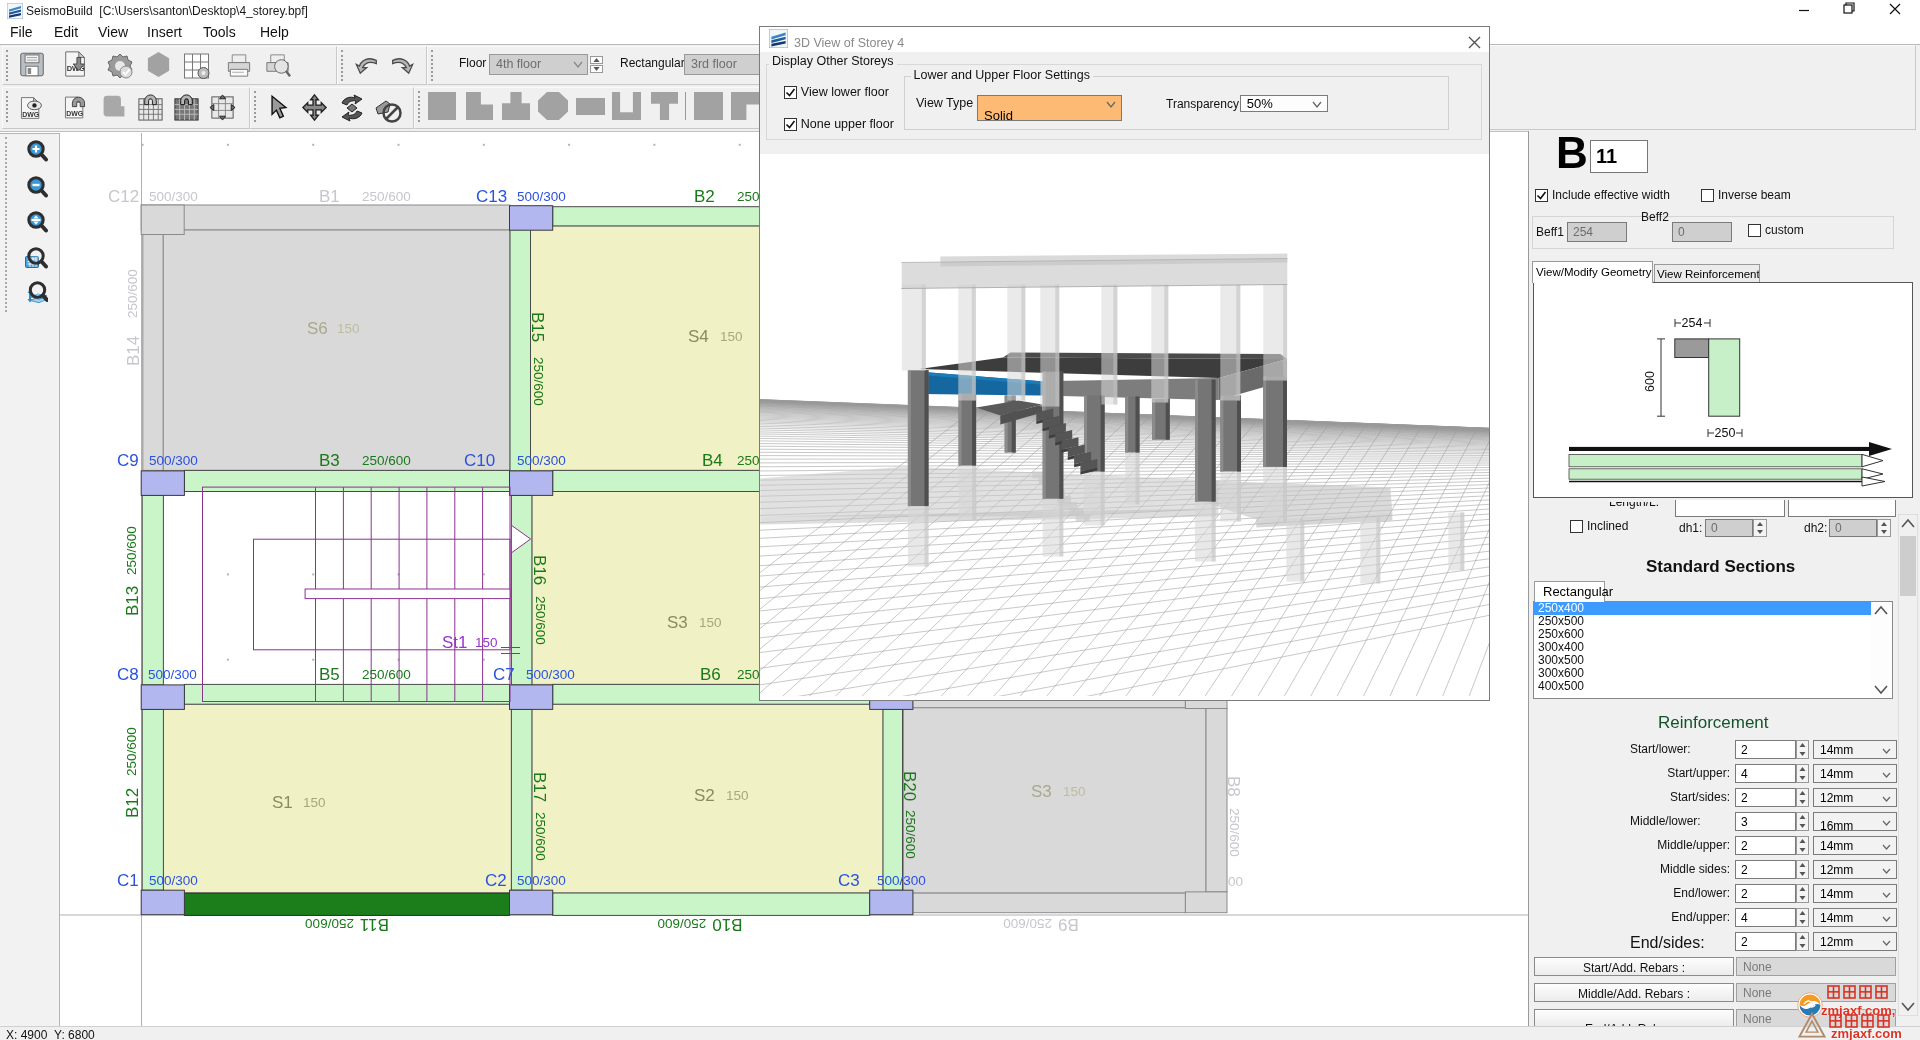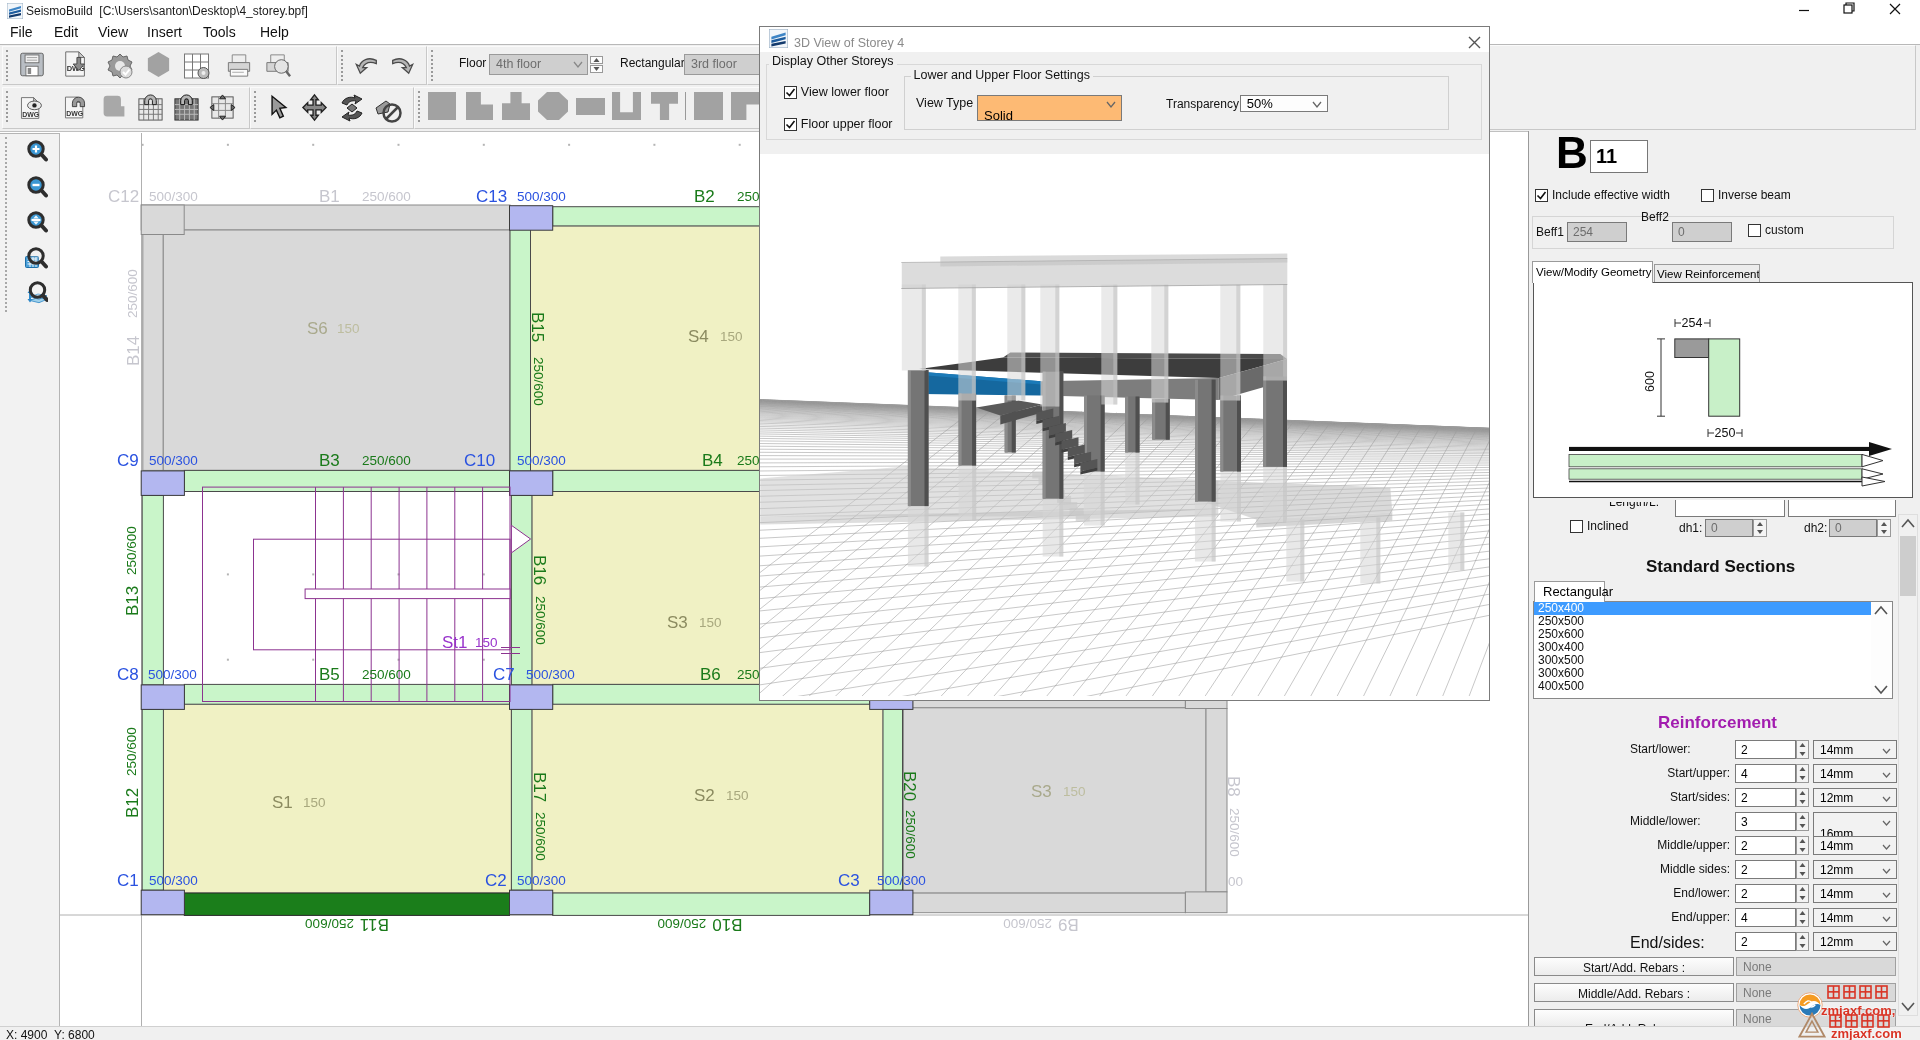--- a/index.html
+++ b/index.html
@@ -450,21 +450,21 @@
     <div style="height:13px;font-size:12px;line-height:13px;padding-left:4px;color:#111;">400x500</div>
   </div>
 <div class="abs" style="left:1871px;top:602px;width:21px;height:96px;background:#fdfdfd;z-index:3">
     <svg width="20" height="18">
       <path d="M4 12l6-7 6 7" fill="none" stroke="#555" stroke-width="1.6"></path>
     </svg>
     <svg class="abs" style="bottom:0;left:0" width="20" height="18">
       <path d="M4 6l6 7 6-7" fill="none" stroke="#555" stroke-width="1.6"></path>
     </svg>
   </div>
-<div class="abs" style="left:1658px;top:713px;font-size:17px;font-weight:bold;color:#a21caf">Reinforcement</div>
+<div class="abs" style="left:1658px;top:713px;font-size:17px;font-weight:normal;color:#14532d">Reinforcement</div>
 <div class="abs" style="left:1630px;top:742px;width:100px;text-align:left;font-size:12px;color:#111">Start/lower:</div>
 <div class="abs" style="left:1735px;top:740px;width:61px;height:19px;background:#fff;border:1px solid #7a7a7a;font-size:12px;padding:2px 5px">2</div>
 <div class="abs" style="left:1796px;top:740px;width:13px;height:19px;background:#f4f4f4;border:1px solid #999">
     <svg width="11" height="17">
       <path d="M5.5 2l3 4h-6z" fill="#555"></path>
       <path d="M5.5 15l3-4h-6z" fill="#555"></path>
     </svg>
   </div>
 <div class="abs" style="left:1813px;top:740px;width:84px;height:19px;background:#f2f2f2;border:1px solid #7a7a7a;font-size:12px;padding:2px 6px">14mm<svg class="abs" style="right:5px;top:7px" width="9" height="7">
       <path d="M1 1l3.5 4L8 1" fill="none" stroke="#666" stroke-width="1.2"></path>
@@ -492,21 +492,21 @@
       <path d="M1 1l3.5 4L8 1" fill="none" stroke="#666" stroke-width="1.2"></path>
     </svg></div>
 <div class="abs" style="left:1630px;top:814px;width:100px;text-align:left;font-size:12px;color:#111">Middle/lower:</div>
 <div class="abs" style="left:1735px;top:812px;width:61px;height:19px;background:#fff;border:1px solid #7a7a7a;font-size:12px;padding:2px 5px">3</div>
 <div class="abs" style="left:1796px;top:812px;width:13px;height:19px;background:#f4f4f4;border:1px solid #999">
     <svg width="11" height="17">
       <path d="M5.5 2l3 4h-6z" fill="#555"></path>
       <path d="M5.5 15l3-4h-6z" fill="#555"></path>
     </svg>
   </div>
-<div class="abs" style="left:1813px;top:812px;width:84px;height:19px;background:#f2f2f2;border:1px solid #7a7a7a;font-size:12px;padding:14px 6px">16mm<svg class="abs" style="right:5px;top:7px" width="9" height="7">
+<div class="abs" style="left:1813px;top:812px;width:84px;height:19px;background:#f2f2f2;border:1px solid #7a7a7a;font-size:12px;padding:6px 6px">16mm<svg class="abs" style="right:5px;top:7px" width="9" height="7">
       <path d="M1 1l3.5 4L8 1" fill="none" stroke="#666" stroke-width="1.2"></path>
     </svg></div>
 <div class="abs" style="left:1630px;top:838px;width:100px;text-align:right;font-size:12px;color:#111">Middle/upper:</div>
 <div class="abs" style="left:1735px;top:836px;width:61px;height:19px;background:#fff;border:1px solid #7a7a7a;font-size:12px;padding:2px 5px">2</div>
 <div class="abs" style="left:1796px;top:836px;width:13px;height:19px;background:#f4f4f4;border:1px solid #999">
     <svg width="11" height="17">
       <path d="M5.5 2l3 4h-6z" fill="#555"></path>
       <path d="M5.5 15l3-4h-6z" fill="#555"></path>
     </svg>
   </div>
@@ -583,21 +583,21 @@
     <svg width="11" height="11" viewBox="0 0 11 11">
       <path d="M1.5 5.5l3 3 5-6.5" fill="none" stroke="#111" stroke-width="1.6"></path>
     </svg>
   </div>
 <div class="abs" style="left:800.8px;top:84.9px;font-size:12.5px;color:#111;z-index:12">View lower floor</div>
 <div class="chk" style="left:783.8px;top:118px;z-index:12">
     <svg width="11" height="11" viewBox="0 0 11 11">
       <path d="M1.5 5.5l3 3 5-6.5" fill="none" stroke="#111" stroke-width="1.6"></path>
     </svg>
   </div>
-<div class="abs" style="left:800.8px;top:117px;font-size:12.5px;color:#111;z-index:12">Floor upper floor</div>
+<div class="abs" style="left:800.8px;top:117px;font-size:12.5px;color:#111;z-index:12">None upper floor</div>
 <div class="abs" style="left:916px;top:96px;font-size:12.5px;color:#111;z-index:12">View Type</div>
 <div class="abs" style="left:977px;top:94.8px;width:145px;height:17px;background:#fdba74;border:1px solid #7a7a7a;font-size:13px;padding:12px 6px;z-index:12">Solid<svg class="abs" style="right:5px;top:5px" width="10" height="8">
       <path d="M1 1l4 5 4-5" fill="none" stroke="#666" stroke-width="1.3"></path>
     </svg></div>
 <div class="abs" style="left:1166px;top:96.5px;font-size:12px;color:#111;z-index:12">Transparency</div>
 <div class="abs" style="left:1239.8px;top:94.8px;width:88px;height:17px;background:#fdfdfd;border:1px solid #7a7a7a;font-size:13px;padding:0px 6px;z-index:12">50%<svg class="abs" style="right:5px;top:5px" width="10" height="8">
       <path d="M1 1l4 5 4-5" fill="none" stroke="#666" stroke-width="1.3"></path>
     </svg></div>
 <div class="abs" style="z-index:10">
     <svg style="position:absolute;left:759.7px;top:153.5px" width="729" height="542" viewBox="759.7 153.5 729 542">

